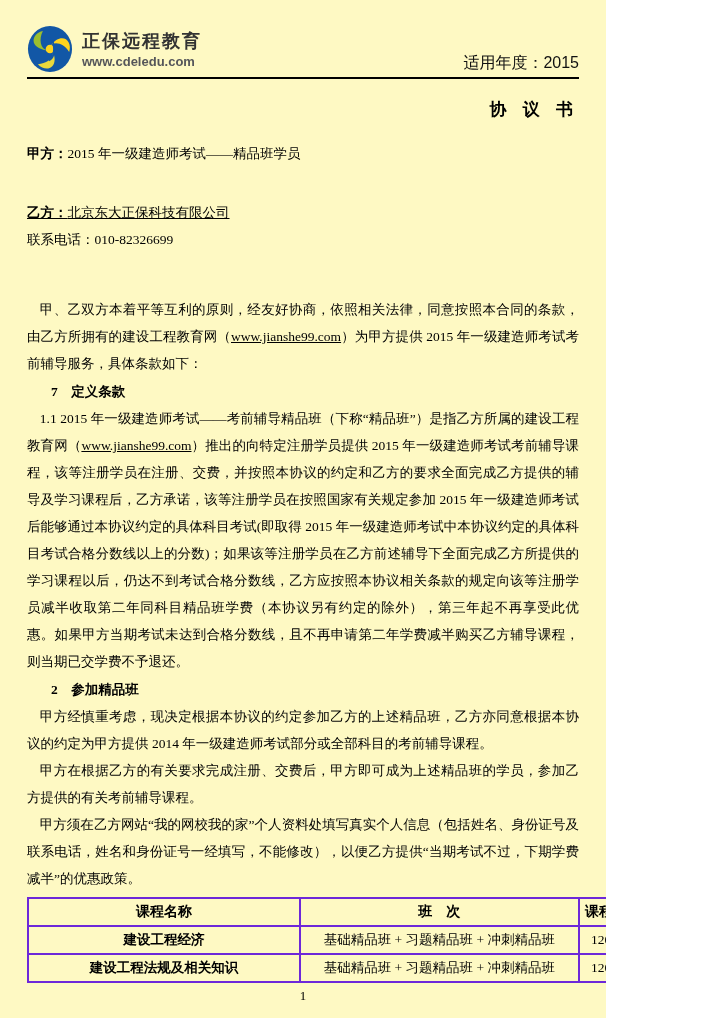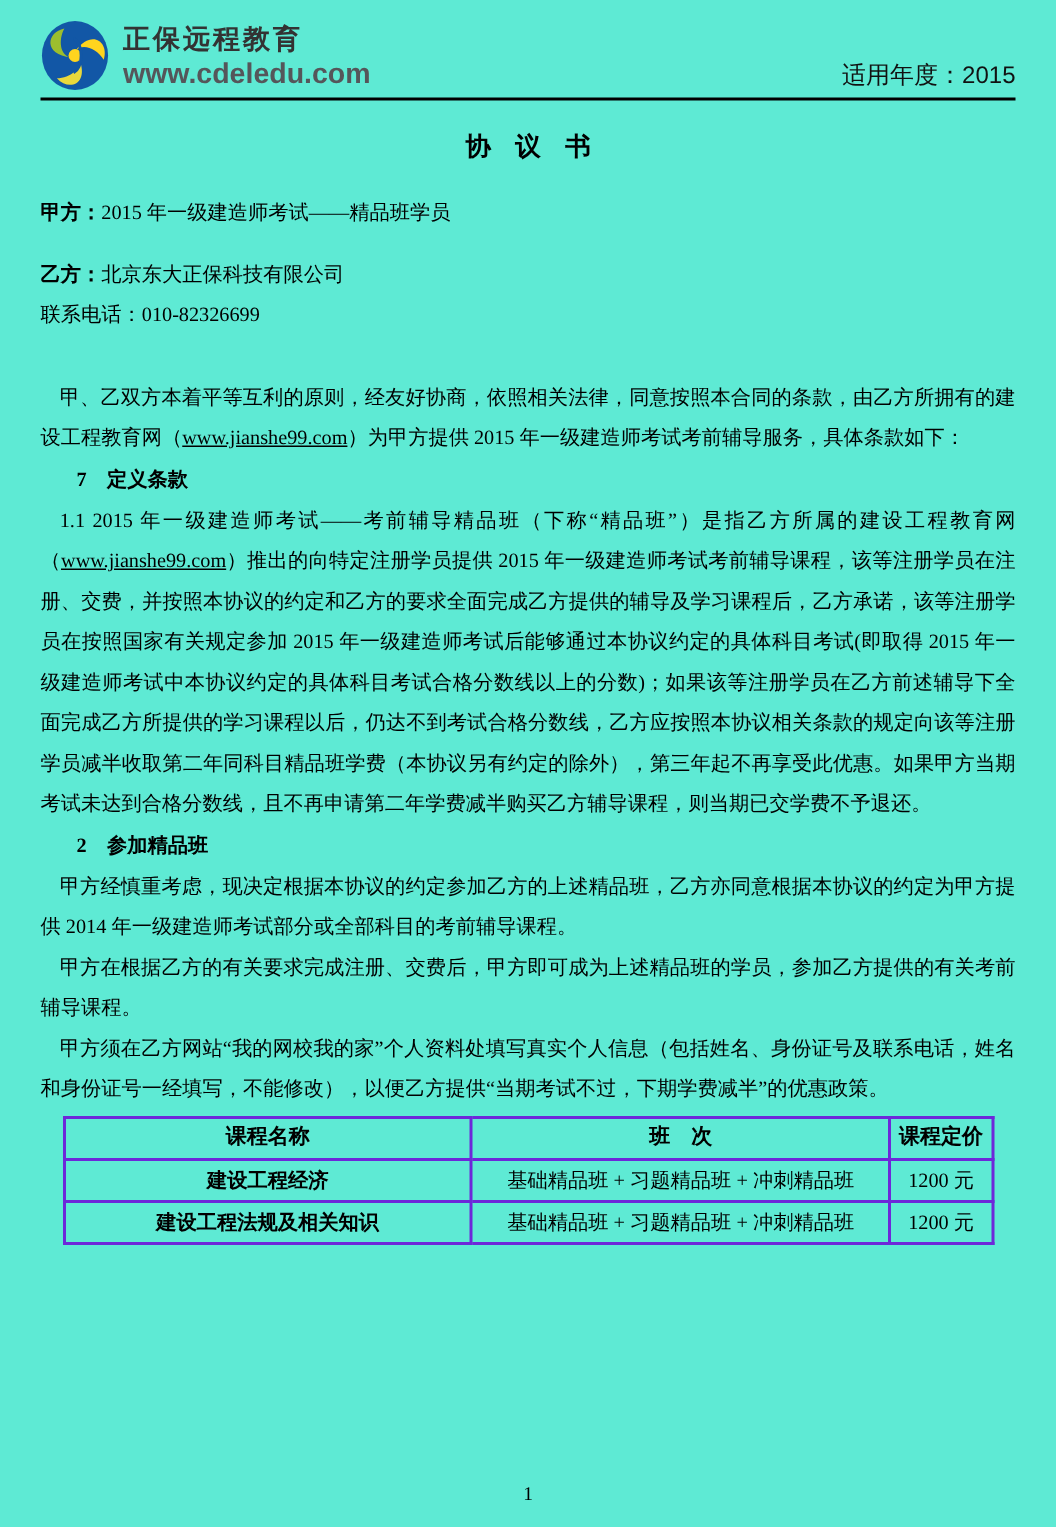--- a/index.html
+++ b/index.html
@@ -1,26 +1,26 @@
 <!DOCTYPE html>
 <html><head>
 <meta charset="utf-8">
 <style>
   html, body { margin: 0; padding: 0; background: #ffffff; }
   .page {
     position: relative;
-    width: 704px;
+    width: 606px;
     height: 1018px;
-    background: #5eead4;
+    background: #fef9c3;
     color: #000000;
     font-family: "Liberation Serif", "DejaVu Serif", serif;
     font-size: 13.5px;
     line-height: 27px;
     box-sizing: border-box;
-    padding: 0 27px;
+    padding: 12px 27px;
     overflow: hidden;
   }
 
   
   .header {
     display: flex;
     justify-content: space-between;
     align-items: flex-end;
     border-bottom: 2px solid #000000;
     height: 67px;
@@ -29,42 +29,42 @@
   }
   .brand { display: flex; align-items: center; gap: 9px; line-height: normal; }
   .brand-logo { width: 46px; height: 48px; flex: 0 0 auto; }
   .brand-text { display: flex; flex-direction: column; justify-content: center; }
   .brand-name {
     font-family: "Liberation Sans", "DejaVu Sans", sans-serif;
     font-size: 18px; font-weight: bold; color: #333333; letter-spacing: 2px;
   }
   .brand-site {
     font-family: "Liberation Sans", "DejaVu Sans", sans-serif;
-    font-size: 19px; font-weight: bold; color: #55565a; margin-top: 1px;
+    font-size: 13px; font-weight: bold; color: #55565a; margin-top: 1px;
   }
   .year-label {
     font-family: "Liberation Sans", "DejaVu Sans", sans-serif;
     font-size: 16px; color: #111111; line-height: 18px; padding-bottom: 1px;
   }
 
   
   .doc-title {
-    text-align: center;
+    text-align: right;
     font-size: 17px;
     font-weight: bold;
     letter-spacing: 6px;
     text-indent: 6px;
     margin-top: 17px;
   }
   p { margin: 0; text-align: justify; }
   .indent { text-indent: 0.95em; }
   .party-a { margin-top: 17px; font-weight: normal; }
   .party-label { font-weight: bold; }
-  .party-b { margin-top: 14px; }
-  .intro { margin-top: 28px; }
+  .party-b { margin-top: 32px; text-decoration: underline; }
+  .intro { margin-top: 43px; }
   .sec-heading { font-weight: bold; margin-left: 24px; margin-top: 1px; }
   .link { text-decoration: underline; }
   .s3-wrap { margin-top: 2px; }
 
   
   .course-table {
     width: 621px;
     margin: 5px auto 0 auto;
     border-collapse: collapse;
     border: 2px solid #000000;

